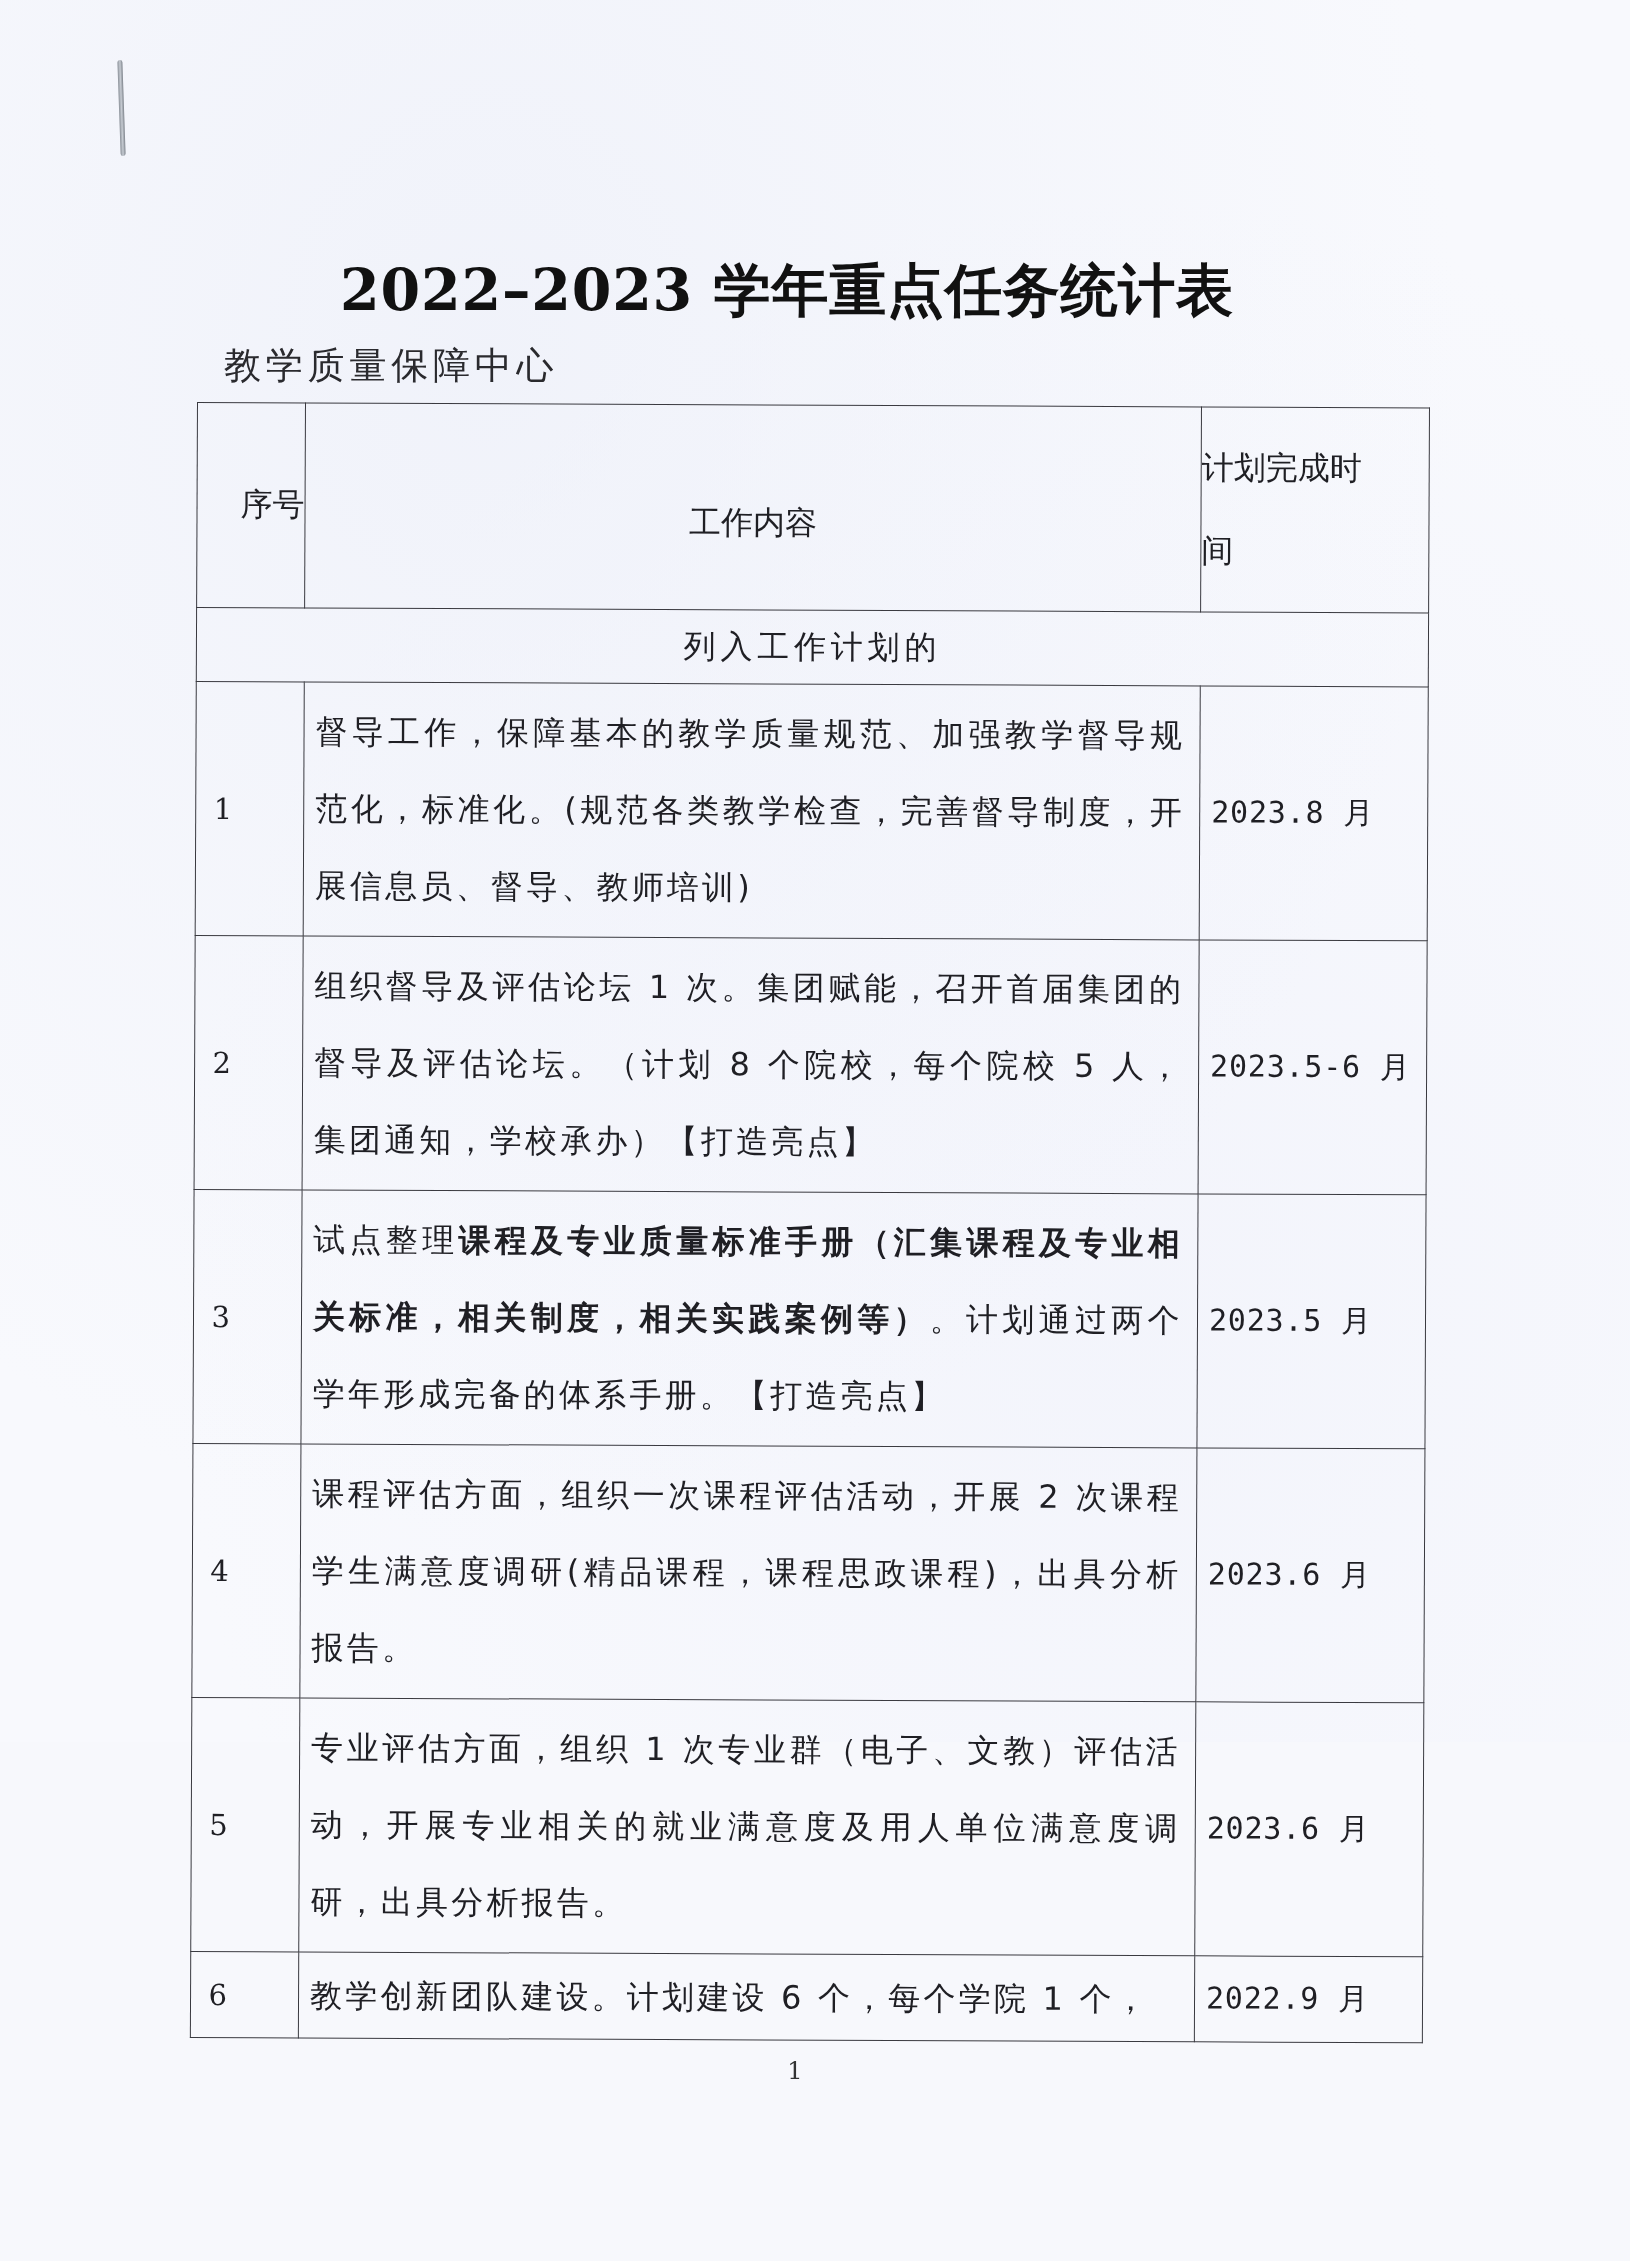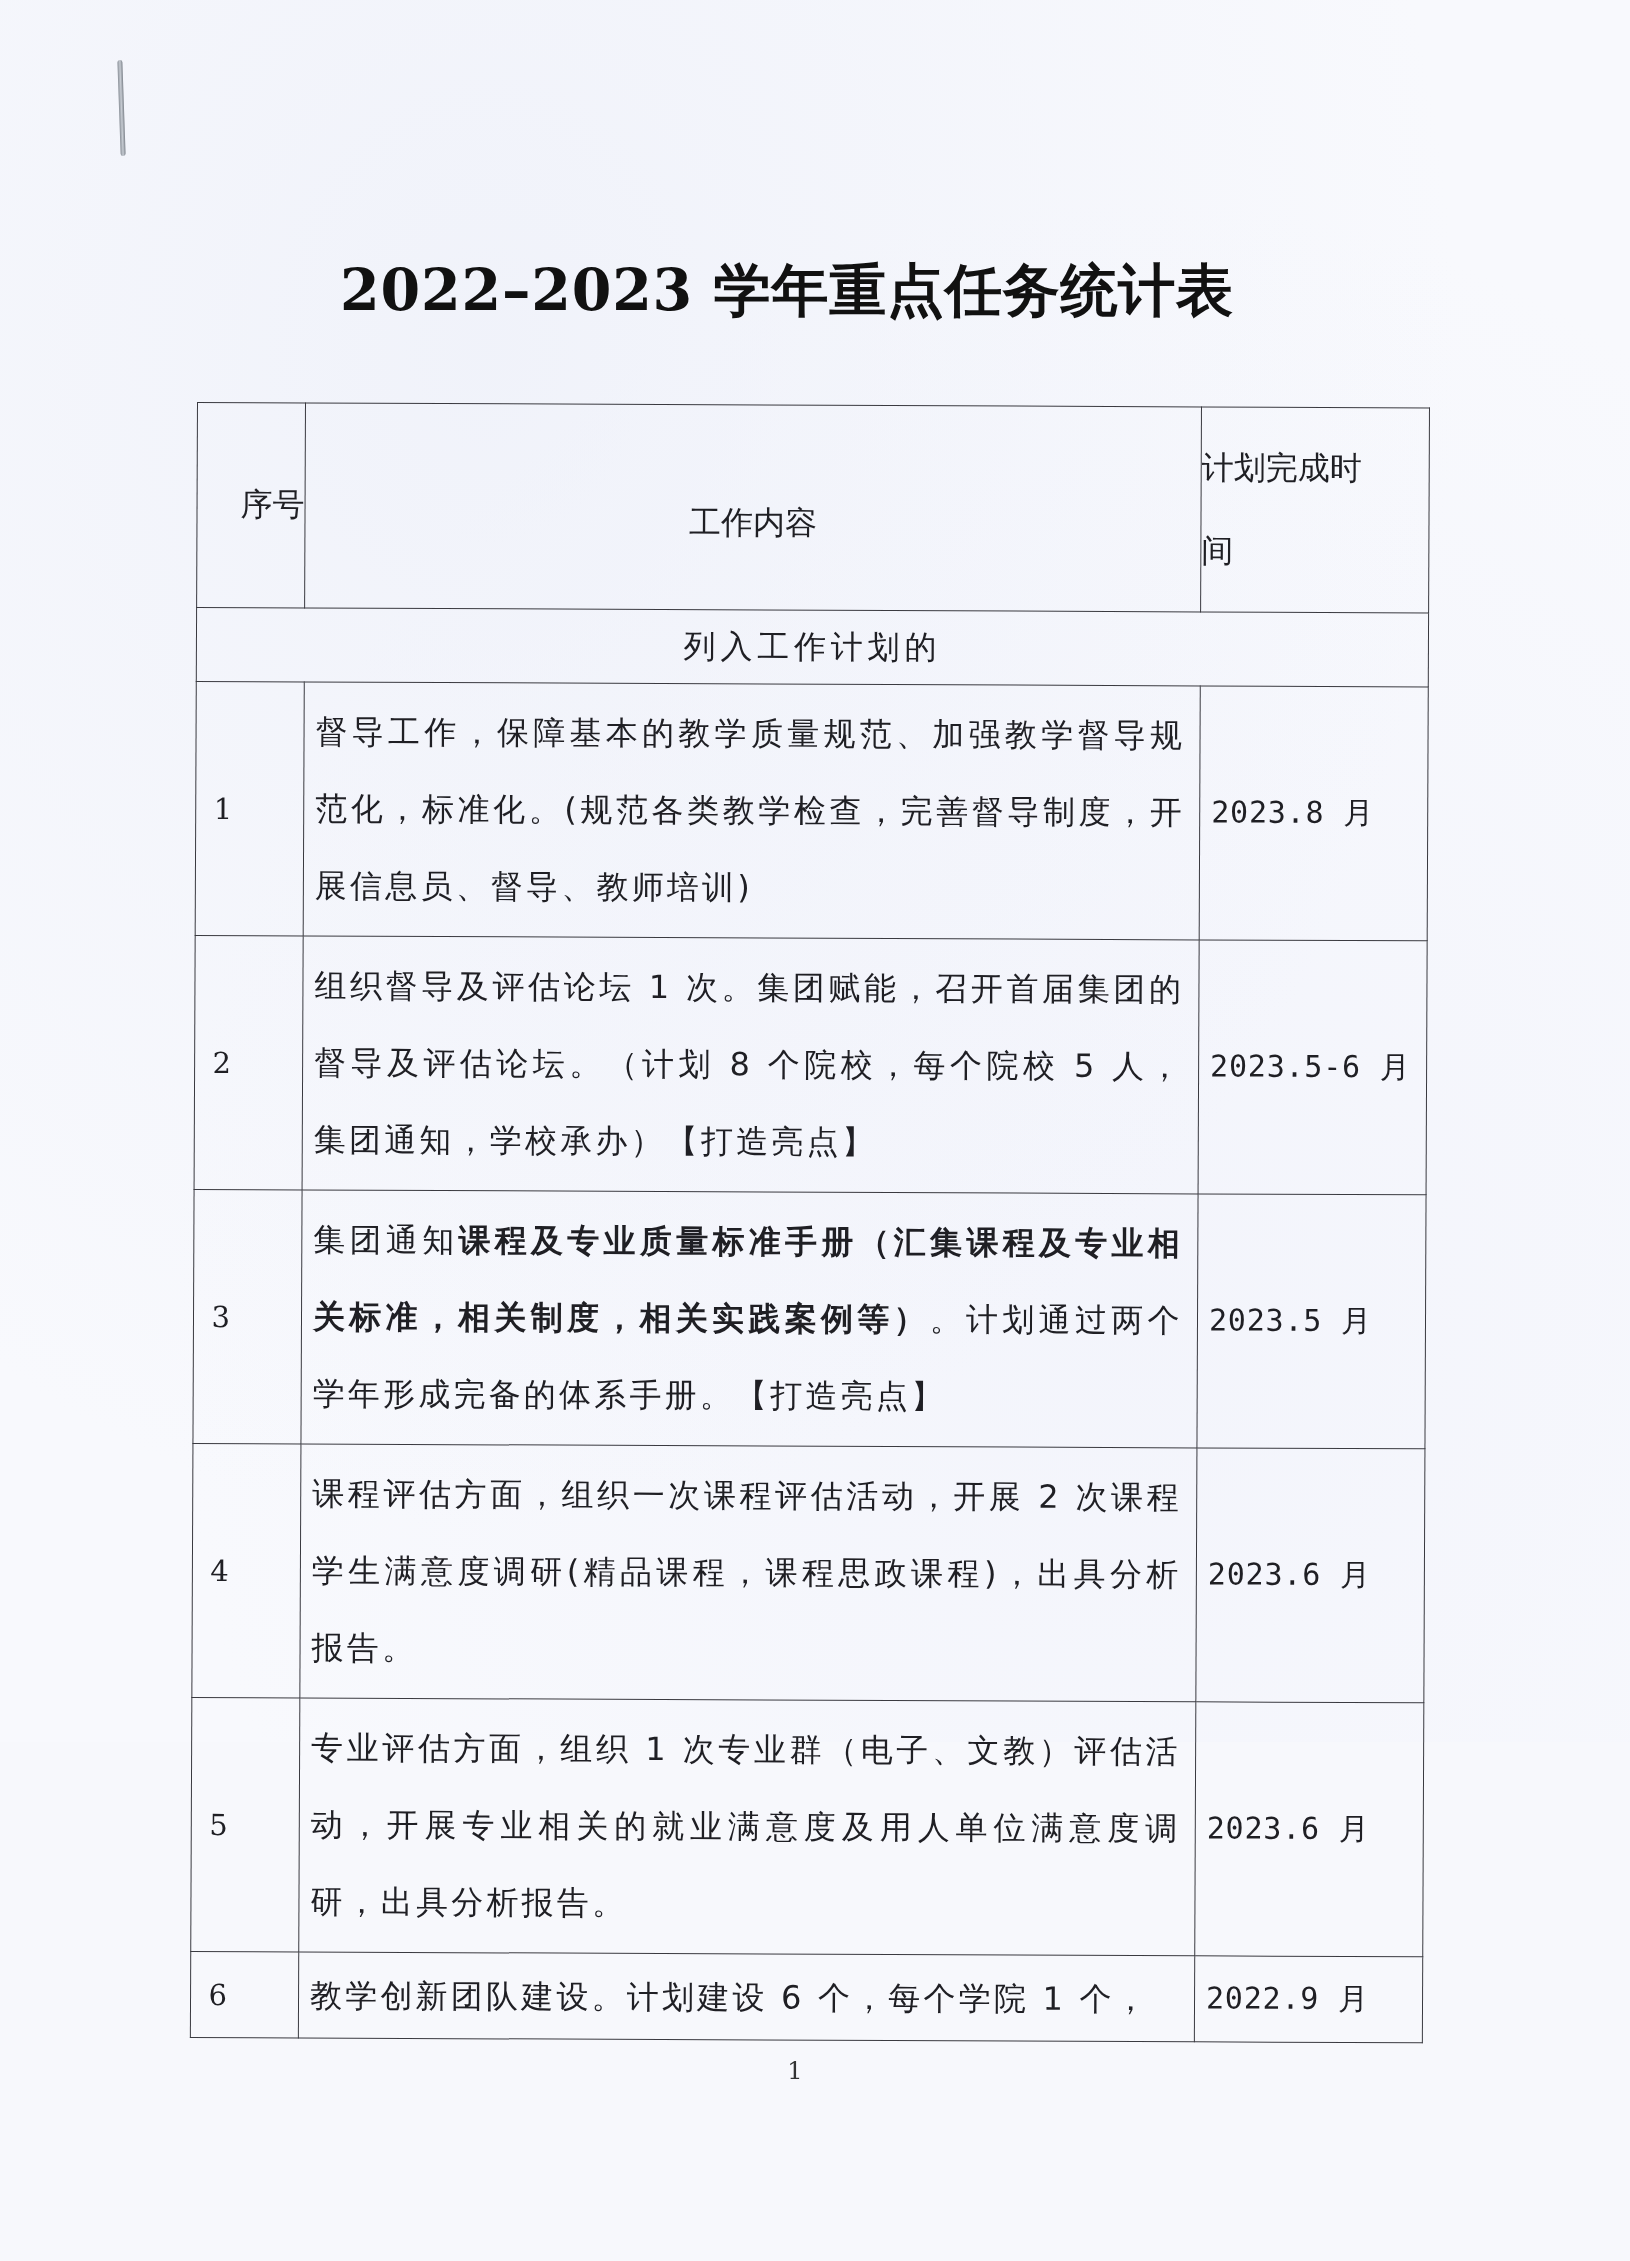--- a/index.html
+++ b/index.html
@@ -122,20 +122,21 @@
   </style>
 </head>
 <body>
 
 <div class="page">
 
   <div class="staple"></div>
 
   <div class="title">2022–2023 学年重点任务统计表</div>
 
+  <div class="subtitle">教学质量保障中心</div>
 
   <div class="table-wrap">
     <table>
       <colgroup>
         <col class="c-no">
         <col class="c-content">
         <col class="c-date">
       </colgroup>
       <thead>
         <tr class="hdr-row">
@@ -159,21 +160,21 @@
         </tr>
 
         <tr class="body-row row-h2">
           <td class="cell-no">2</td>
           <td class="cell-content">组织督导及评估论坛 1 次。集团赋能，召开首届集团的督导及评估论坛。（计划 8 个院校，每个院校 5 人，集团通知，学校承办）【打造亮点】</td>
           <td class="cell-date">2023.5-6 月</td>
         </tr>
 
         <tr class="body-row row-h3">
           <td class="cell-no">3</td>
-          <td class="cell-content"><span>集团通知</span><span class="emph">课程及专业质量标准手册（汇集课程及专业相关标准，相关制度，相关实践案例等）</span><span>。计划通过两个学年形成完备的体系手册。【打造亮点】</span></td>
+          <td class="cell-content"><span>试点整理</span><span class="emph">课程及专业质量标准手册（汇集课程及专业相关标准，相关制度，相关实践案例等）</span><span>。计划通过两个学年形成完备的体系手册。【打造亮点】</span></td>
           <td class="cell-date">2023.5 月</td>
         </tr>
 
         <tr class="body-row row-h4">
           <td class="cell-no">4</td>
           <td class="cell-content">课程评估方面，组织一次课程评估活动，开展 2 次课程学生满意度调研(精品课程，课程思政课程)，出具分析报告。</td>
           <td class="cell-date">2023.6 月</td>
         </tr>
 
         <tr class="body-row row-h5">

